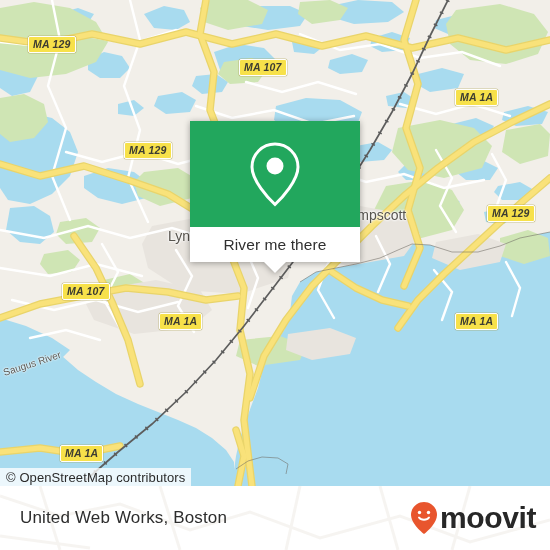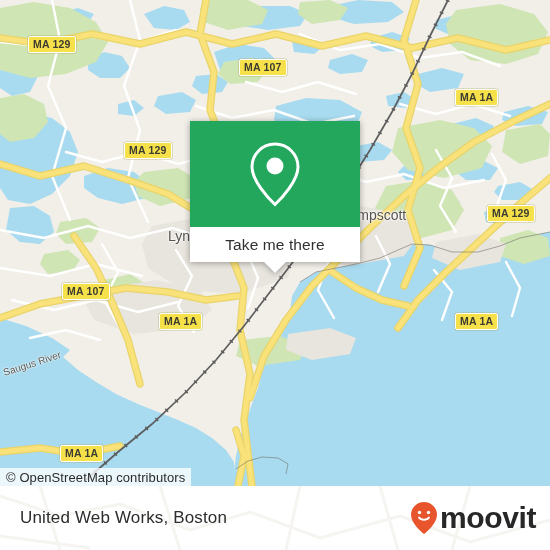--- a/index.html
+++ b/index.html
@@ -99,20 +99,21 @@
     border: 1.6px solid #ffffff;
     border-radius: 2px;
     color: #3c3c32;
     font-size: 10.5px;
     font-weight: bold;
     letter-spacing: .2px;
     padding: 1px 4px 1.5px 4px;
     white-space: nowrap;
     z-index: 12;
     box-shadow: 0 0 0 .5px rgba(160,150,60,.5);
+    font-style: italic;
   }
 
   
   .placelabel {
     position: absolute;
     color: #57544e;
     font-size: 14px;
     white-space: nowrap;
     z-index: 11;
     text-shadow: 0 0 3px #fff, 0 0 3px #fff, 0 0 2px #fff;
@@ -328,21 +329,21 @@
 
     <div id="popup">
       <div id="popup-head">
         <svg width="56" height="68" viewBox="0 0 56 68">
           <path d="M28 4 C15.3 4 5 14.3 5 27 C5 40.5 21 58 28 64.5
                    C35 58 51 40.5 51 27 C51 14.3 40.7 4 28 4 Z" fill="none" stroke="#ffffff" stroke-width="3"></path>
           <circle cx="28" cy="26" r="8.5" fill="#ffffff"></circle>
         </svg>
       </div>
       <div id="popup-body">
-        <span id="popup-label">Take me there</span>
+        <span id="popup-label">River me there</span>
       </div>
       <div id="popup-tail"></div>
     </div>
 
     <div id="attribution">© OpenStreetMap contributors</div>
   </div>
 
   <div id="bottombar">
     <svg id="bottombar-watermark" viewBox="0 0 550 64" preserveAspectRatio="none">
       <g stroke="#eeeae4" stroke-width="3" fill="none">

